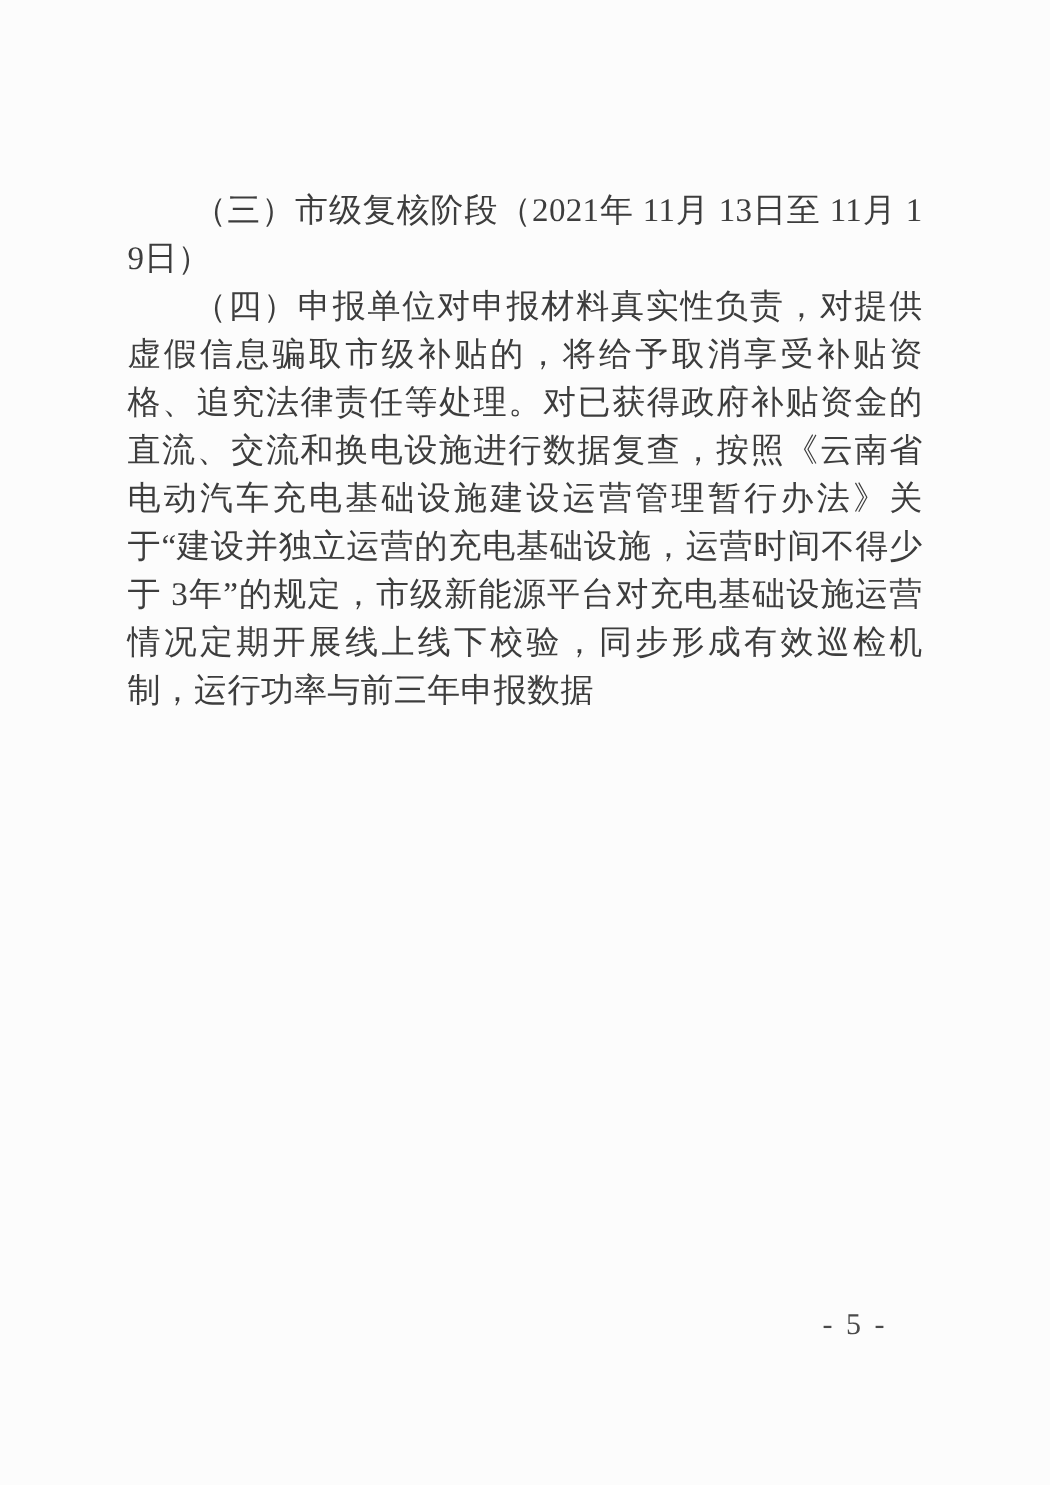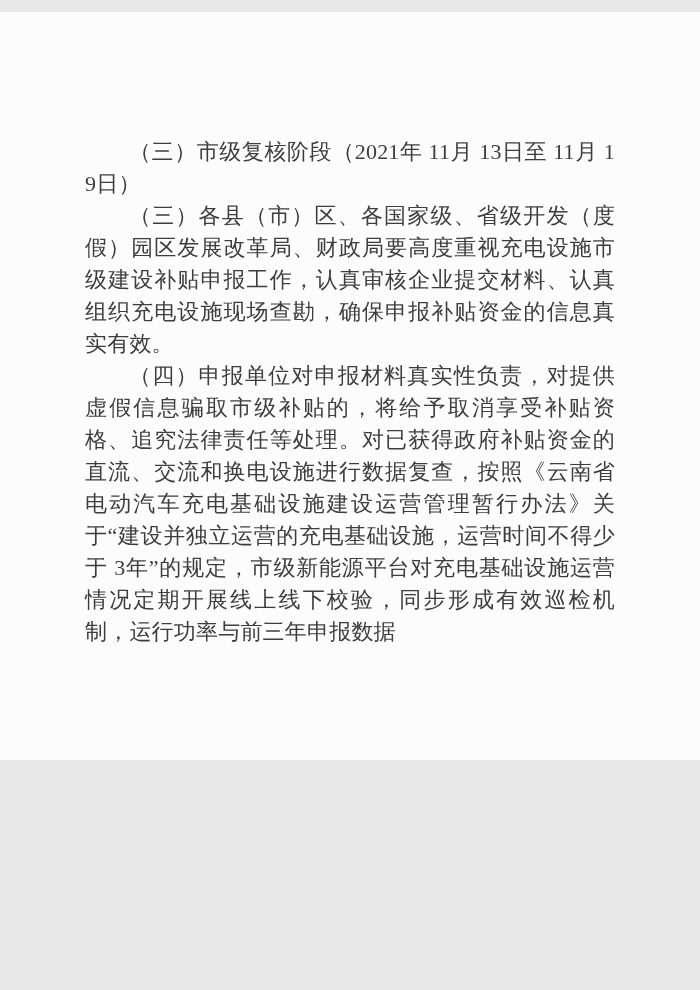--- a/index.html
+++ b/index.html
@@ -3,22 +3,22 @@
 <meta charset="utf-8">
 <style>
   html, body {
     margin: 0;
     padding: 0;
     background: #e8e8e8;
   }
   .page {
     position: relative;
     width: 700px;
-    height: 748px;
-    margin: 12px auto;
+    height: 990px;
+    margin: 0 auto;
     background: #fcfcfc;
     overflow: hidden;
     font-family: "Liberation Serif", "DejaVu Serif", serif;
     color: #3d3d3d;
   }
   .doc-body {
     position: absolute;
     left: 85px;
     top: 124px;
     width: 530px;
@@ -41,17 +41,16 @@
     letter-spacing: 2px;
     color: #4a4a4a;
   }
 </style>
 </head>
 <body>
 
 <div class="page">
   <div class="doc-body">
       <div class="para heading">（三）市级复核阶段（2021年 11月 13日至 11月 19日）</div>
-      <div class="para body">（三）各县（市）区、各国家级、省级开发（度假）园区发展改革局、财政局要高度重视充电设施市级建设补贴申报工作，认真审核企业提交材料、认真组织充电设施现场查勘，确保申报补贴资金的信息真实有效。</div>
       <div class="para body">（四）申报单位对申报材料真实性负责，对提供虚假信息骗取市级补贴的，将给予取消享受补贴资格、追究法律责任等处理。对已获得政府补贴资金的直流、交流和换电设施进行数据复查，按照《云南省电动汽车充电基础设施建设运营管理暂行办法》关于“建设并独立运营的充电基础设施，运营时间不得少于 3年”的规定，市级新能源平台对充电基础设施运营情况定期开展线上线下校验，同步形成有效巡检机制，运行功率与前三年申报数据</div>
     </div>
   <div class="page-number">- 5 -</div>
 </div>
 
 </body></html>

